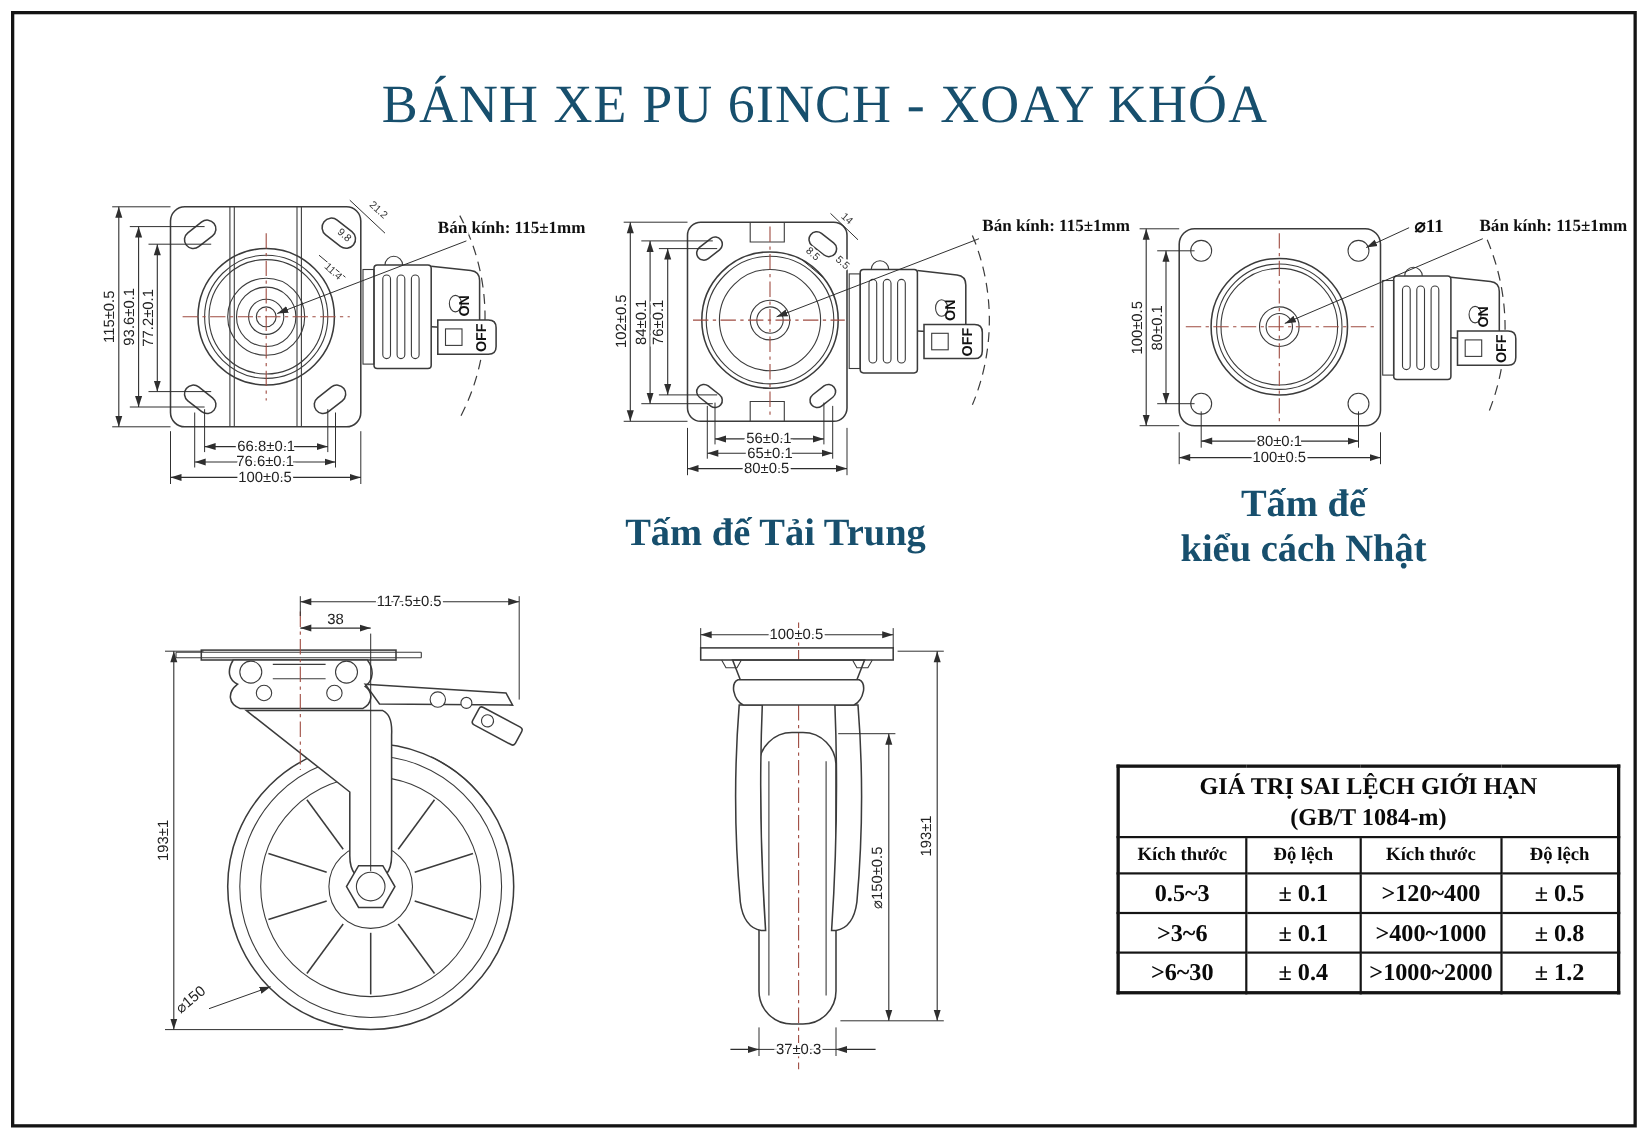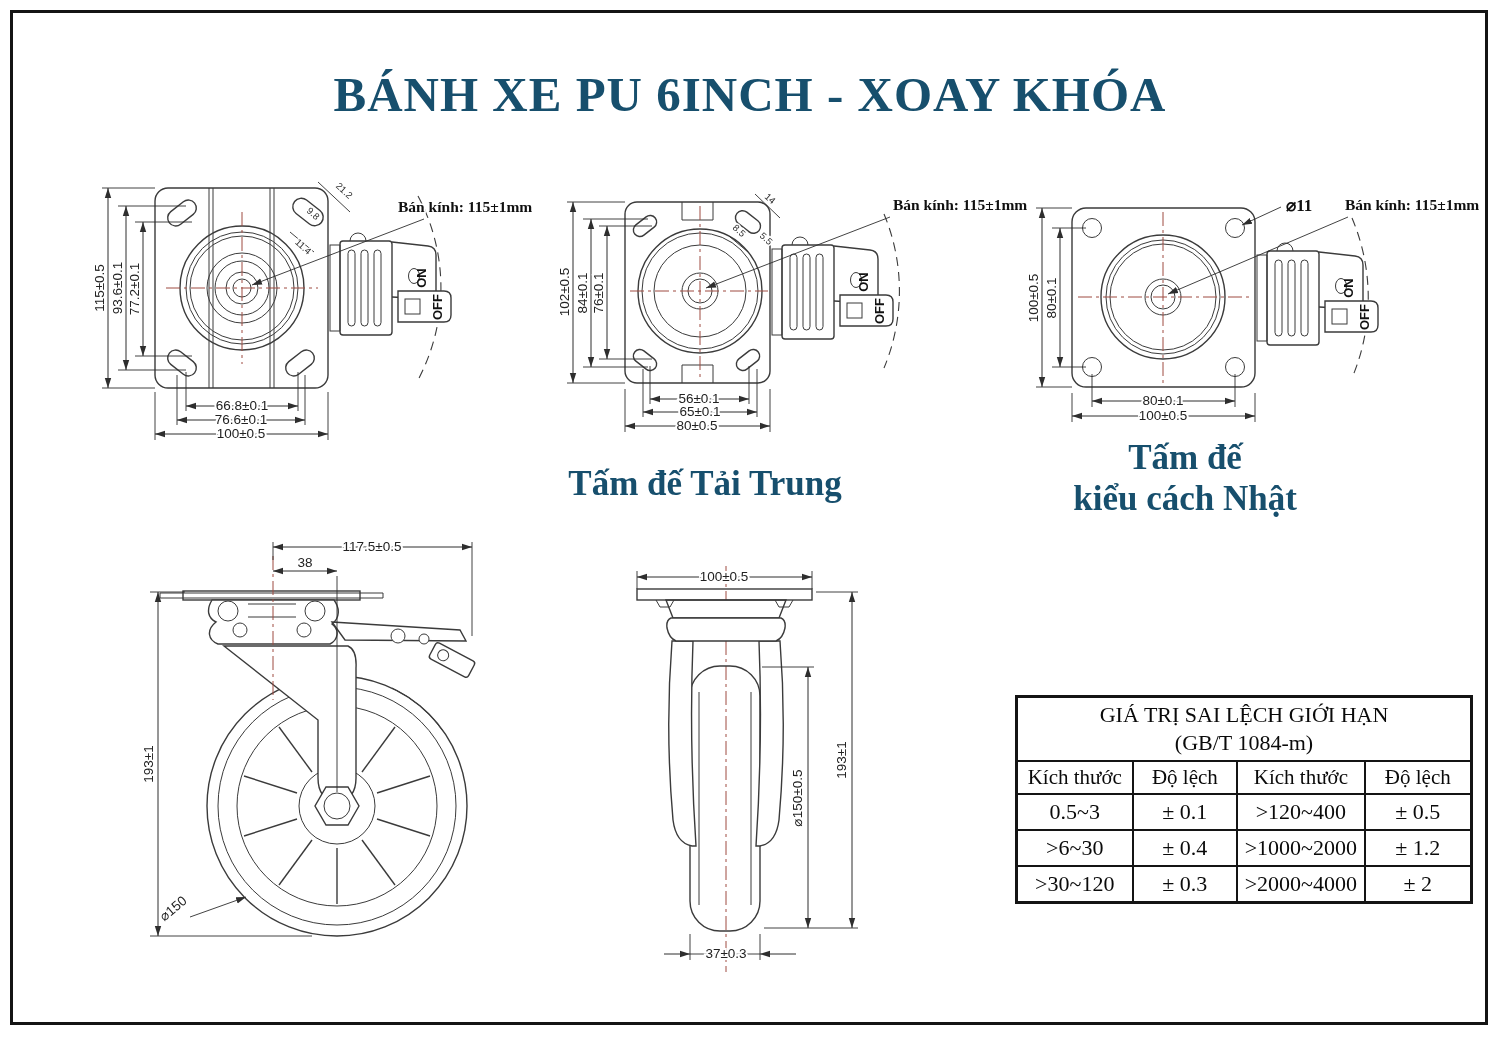--- a/index.html
+++ b/index.html
@@ -1,21 +1,21 @@
 <!DOCTYPE html>
 <html><head>
 <meta charset="utf-8">
 <style>
   html,body{margin:0;padding:0;background:#ffffff;}
   .page{position:relative;width:1500px;height:1037px;background:#fff;overflow:hidden;
         font-family:"Liberation Serif",serif;}
   .frame{position:absolute;left:10px;top:10px;width:1478px;height:1015px;
          border:3px solid #141414;box-sizing:border-box;}
   .title{position:absolute;left:0;top:66px;width:1500px;text-align:center;
-         font-weight:bold;font-size:49px;letter-spacing:1px;color:#174f6d;}
+         font-weight:normal;font-size:49px;letter-spacing:1px;color:#174f6d;}
   .plabel{position:absolute;text-align:center;font-weight:bold;font-size:35px;color:#174f6d;}
   .plabel.two{line-height:41px;}
   svg.cad{position:absolute;left:0;top:0;}
   .ln{stroke:#3b3b3b;stroke-width:1.4;fill:none;}
   .thin{stroke-width:1;}
   .wfill{fill:#fff;}
   .dash{stroke-dasharray:9 6;stroke-width:1.1;}
   .cl{stroke:#9e4b40;stroke-width:1;stroke-dasharray:14 4 3 4;fill:none;}
   .dim{stroke:#2e2e2e;stroke-width:1;fill:none;}
   .ext{stroke:#2e2e2e;stroke-width:0.9;fill:none;}
@@ -25,23 +25,23 @@
         paint-order:stroke;stroke:#fff;stroke-width:3px;text-anchor:middle;}
   .note{font:bold 15.5px "Liberation Serif",serif;fill:#101010;
         paint-order:stroke;stroke:#fff;stroke-width:3px;}
   .note2{font:bold 17px "Liberation Serif",serif;fill:#101010;}
   .onoff{font:bold 13px "Liberation Sans",sans-serif;fill:#111;text-anchor:middle;}
   table.tol{position:absolute;left:1015px;top:695px;width:458px;border-collapse:collapse;
             table-layout:fixed;background:#fff;}
   table.tol,table.tol td,table.tol th{border:2px solid #141414;}
   table.tol{border-width:3px;}
   table.tol td,table.tol th{text-align:center;vertical-align:middle;color:#0a0a0a;
-            font-family:"Liberation Serif",serif;font-weight:normal;padding:0;}
+            font-family:"Liberation Serif",serif;font-weight:bold;padding:0;}
   .t-title{height:64px;font-size:22px;line-height:28px;}
-  .t-head th{height:31px;font-size:21px;}
+  .t-head th{height:31px;font-size:17px;}
   .t-row td{height:34px;font-size:22px;}
 </style>
 </head>
 <body>
 
 <div class="page">
   <div class="frame"></div>
   <div class="title">BÁNH XE PU 6INCH - XOAY KHÓA</div>
 
   <svg class="cad" width="1500" height="1037" viewBox="0 0 1500 1037">
@@ -356,26 +356,26 @@
         <th>Kích thước</th>
         <th>Độ lệch</th>
       </tr>
       <tr class="t-row">
         <td>0.5~3</td>
         <td>± 0.1</td>
         <td>&gt;120~400</td>
         <td>± 0.5</td>
       </tr>
       <tr class="t-row">
+        <td>&gt;3~6</td>
+        <td>± 0.1</td>
+        <td>&gt;400~1000</td>
+        <td>± 0.8</td>
+      </tr>
+      <tr class="t-row">
         <td>&gt;6~30</td>
         <td>± 0.4</td>
         <td>&gt;1000~2000</td>
         <td>± 1.2</td>
       </tr>
-      <tr class="t-row">
-        <td>&gt;30~120</td>
-        <td>± 0.3</td>
-        <td>&gt;2000~4000</td>
-        <td>± 2</td>
-      </tr>
     </tbody>
   </table>
 </div>
 
 </body></html>

